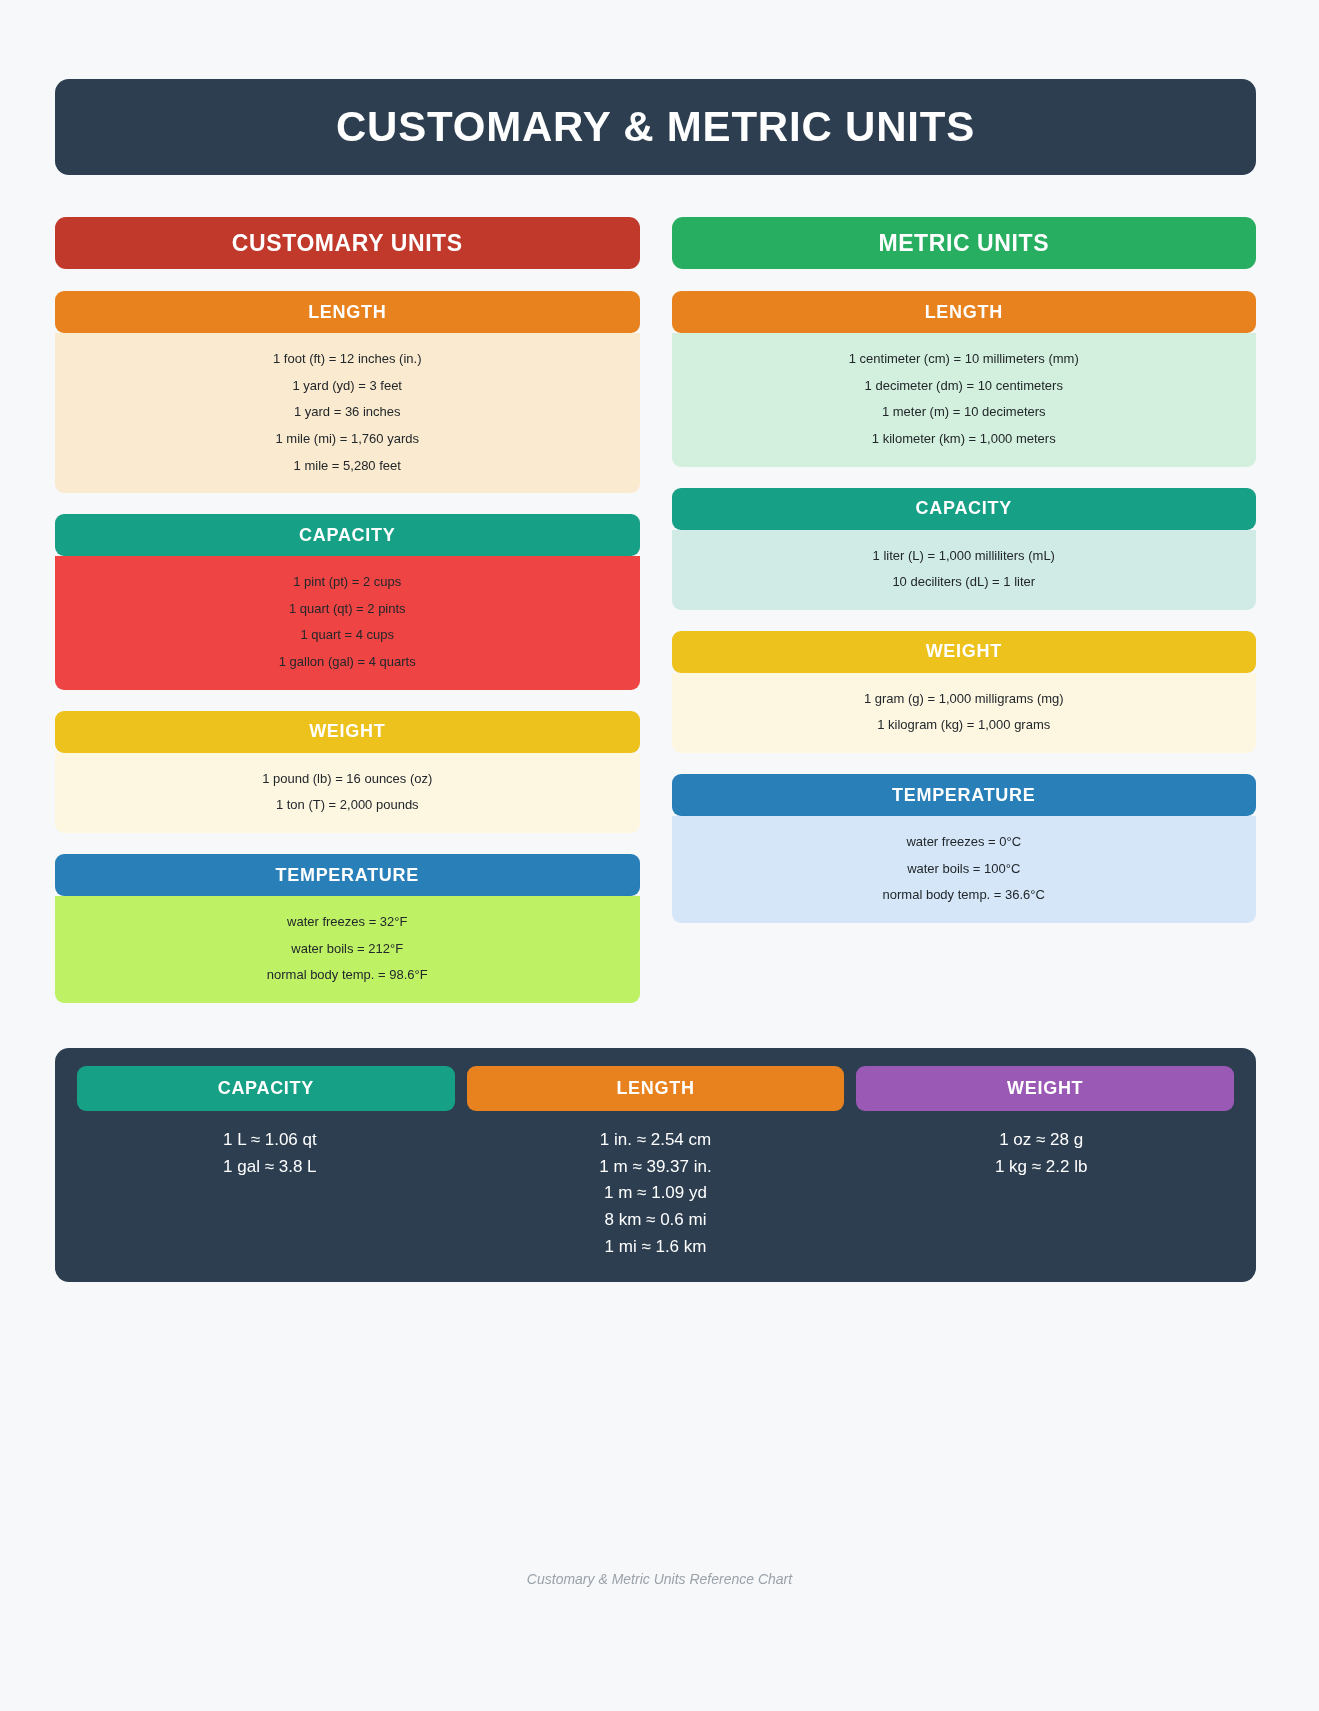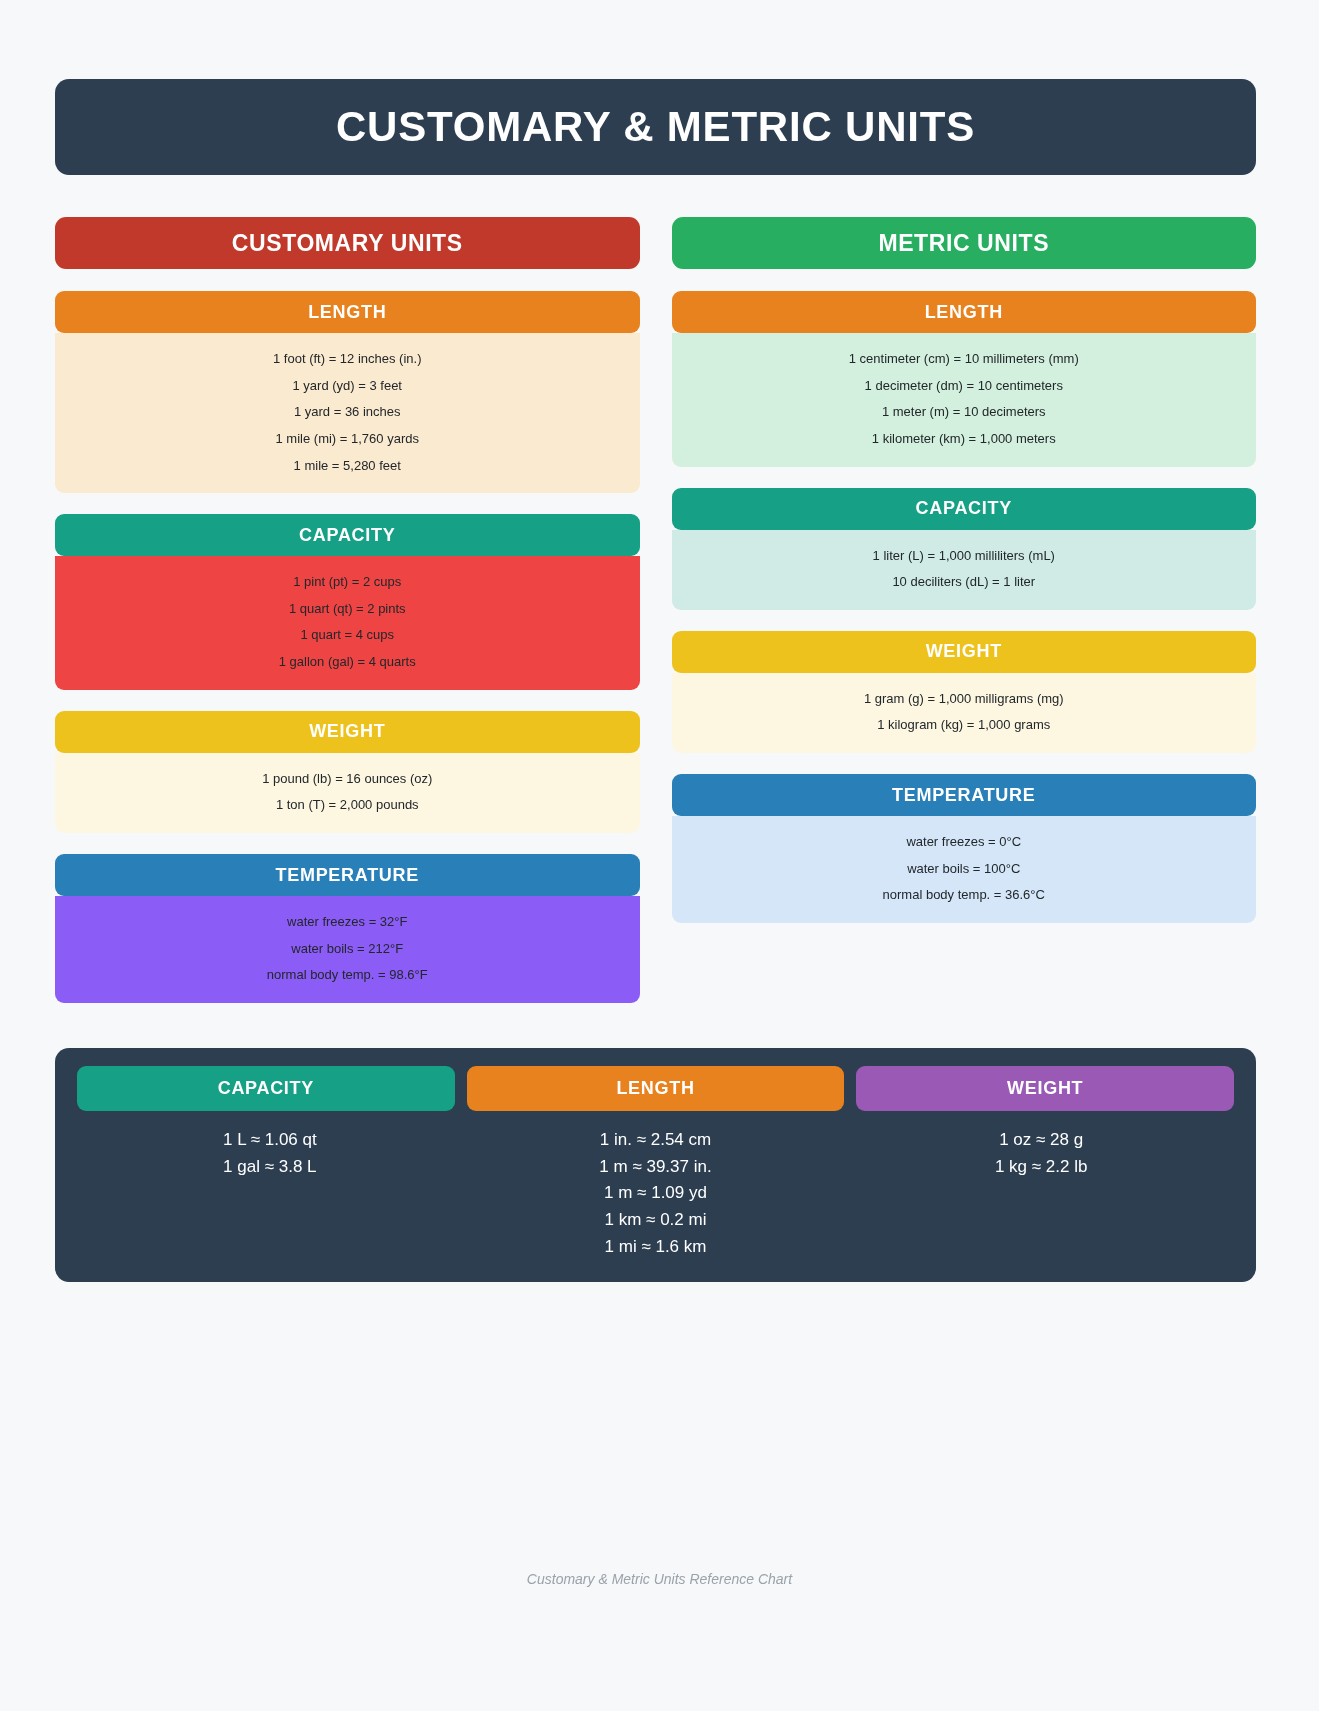--- a/index.html
+++ b/index.html
@@ -202,21 +202,21 @@
           </div>
           <div class="section-body" style="background: rgb(253, 247, 226);">
             <div class="fact">1 pound (lb) = 16 ounces (oz)</div>
             <div class="fact">1 ton (T) = 2,000 pounds</div>
           </div>
         </div>
         <div class="section">
           <div class="section-header" style="background: rgb(41, 128, 185);">
             <span class="sec-title">TEMPERATURE</span>
           </div>
-          <div class="section-body" style="background: #8b5cf6;">
+          <div class="section-body" style="background: #bef264;">
             <div class="fact">water freezes = 32°F</div>
             <div class="fact">water boils = 212°F</div>
             <div class="fact">normal body temp. = 98.6°F</div>
           </div>
         </div>
       </div>
       <div class="column">
         <div class="column-header" style="background: rgb(39, 174, 96);">
           <span class="col-title">METRIC UNITS</span>
         </div>
@@ -276,21 +276,21 @@
       </div>
     <div class="conv-bodies" id="conv-bodies-root">
         <div class="conv-body">
           <div class="conv-line">1 L ≈ 1.06 qt</div>
           <div class="conv-line">1 gal ≈ 3.8 L</div>
         </div>
         <div class="conv-body">
           <div class="conv-line">1 in. ≈ 2.54 cm</div>
           <div class="conv-line">1 m ≈ 39.37 in.</div>
           <div class="conv-line">1 m ≈ 1.09 yd</div>
-          <div class="conv-line">1 km ≈ 0.2 mi</div>
+          <div class="conv-line">8 km ≈ 0.6 mi</div>
           <div class="conv-line">1 mi ≈ 1.6 km</div>
         </div>
         <div class="conv-body">
           <div class="conv-line">1 oz ≈ 28 g</div>
           <div class="conv-line">1 kg ≈ 2.2 lb</div>
         </div>
       </div>
   </div>
 
   <div class="footer">

